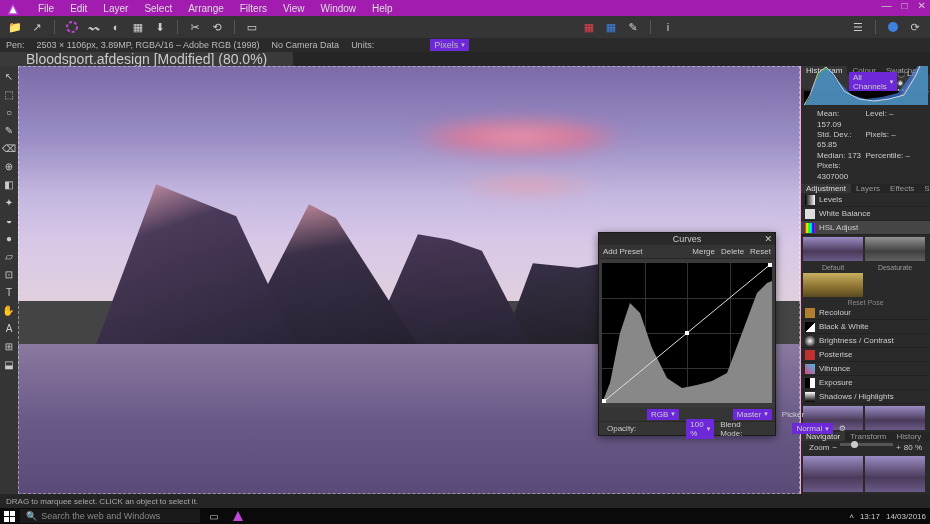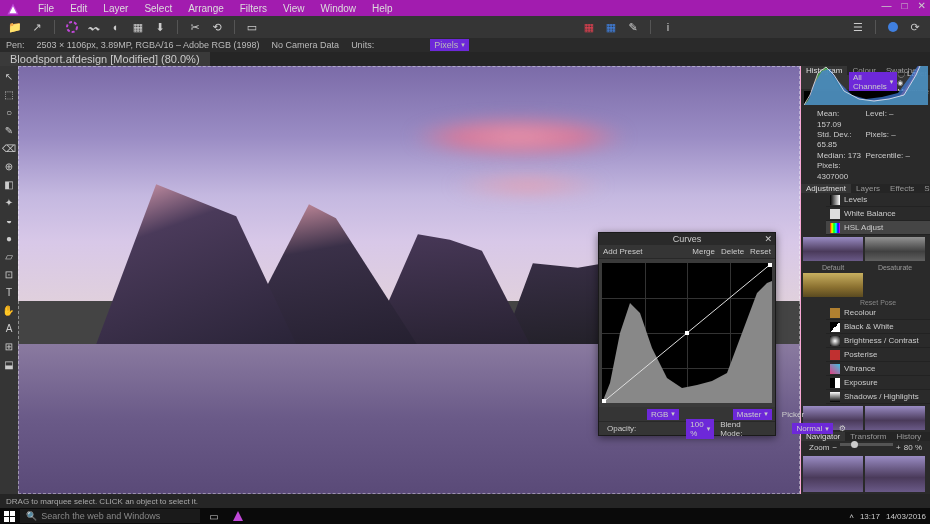--- a/index.html
+++ b/index.html
@@ -17,21 +17,21 @@
 .tb-sep { width:1px; height:14px; background:#555; margin:0 4px; }
 .tb-right { position:absolute; right:6px; display:flex; gap:4px; align-items:center; }
 .tb-mid { position:absolute; left:580px; display:flex; gap:4px; align-items:center; }
 
 
 .contextbar { height:14px; background:#2a2a2a; display:flex; align-items:center; padding:0 6px; font-size:9px; color:#bbb; }
 .contextbar span { margin-right:12px; }
 
 
 .doctabs { height:14px; background:#252525; display:flex; align-items:center; }
-.doctab { height:14px; padding:0 10px; background:#3a3a3a; font-size:11px; color:#ccc; display:flex; align-items:center; }
+.doctab { height:14px; padding:0 26px; background:#3a3a3a; font-size:14px; color:#ccc; display:flex; align-items:center; }
 
 
 .main { position:absolute; top:66px; left:0; right:0; bottom:30px; display:flex; }
 .tooldock { width:18px; background:#353535; display:flex; flex-direction:column; align-items:center; padding:3px 0; gap:4px; }
 .tool { width:14px; height:14px; display:flex; align-items:center; justify-content:center; font-size:10px; color:#ccc; }
 
 .canvas-area { flex:1; background:#444; position:relative; overflow:hidden; }
 .canvas-img { position:absolute; top:0; left:0; right:0; bottom:0; }
 .sky { position:absolute; top:0; left:0; right:0; height:55%; background:linear-gradient(180deg,#7b6ba8 0%,#9a8cc4 30%,#c4b8e0 55%,#d8c8e8 75%,#e0d0dd 100%); }
 .cloud { position:absolute; border-radius:50%; filter:blur(8px); }
@@ -54,21 +54,21 @@
 .panel-tab { padding:0 5px; color:#999; display:flex; align-items:center; }
 .panel-tab.active { background:#353535; color:#ddd; }
 
 .histogram { width:124px; height:56px; background:#000; position:relative; margin:2px auto; }
 .hist-shape { position:absolute; bottom:0; left:0; right:0; }
 .channel-sel { height:14px; background:#353535; display:flex; align-items:center; padding:0 4px; font-size:8px; justify-content:space-between; }
 
 .stats { padding:2px 16px; line-height:1.3; display:grid; grid-template-columns:1fr 1fr; font-size:8px; }
 
 .adj-list { }
-.adj-item { height:14px; display:flex; align-items:center; padding:0 4px; gap:4px; font-size:8px; border-bottom:1px solid #222;margin-left:25px; }
+.adj-item { height:14px; display:flex; align-items:center; padding:0 4px; gap:4px; font-size:8px; border-bottom:1px solid #222; }
 .adj-swatch { width:10px; height:10px; background:#888; }
 .thumbs { display:flex; flex-wrap:wrap; gap:2px; padding:2px; }
 .thumb { width:60px; height:24px; background:linear-gradient(180deg,#9a8cc4 0%,#4a3a5a 60%,#6a5a88 100%); position:relative; }
 .thumb.warm { background:linear-gradient(180deg,#c8b060 0%,#8a7030 60%,#5a4a20 100%); }
 .thumb-label { position:absolute; bottom:-10px; width:100%; text-align:center; font-size:7px; color:#999; }
 .thumbs.nav .thumb { height:36px; }
 .zoom-row { display:flex; align-items:flex-start; gap:3px; padding:2px 8px; font-size:8px; }
 .zoom-slider { flex:1; height:3px; background:#555; position:relative; }
 .zoom-slider::after { content:''; position:absolute; left:20%; top:-2px; width:7px; height:7px; background:#ccc; border-radius:50%; }
 

